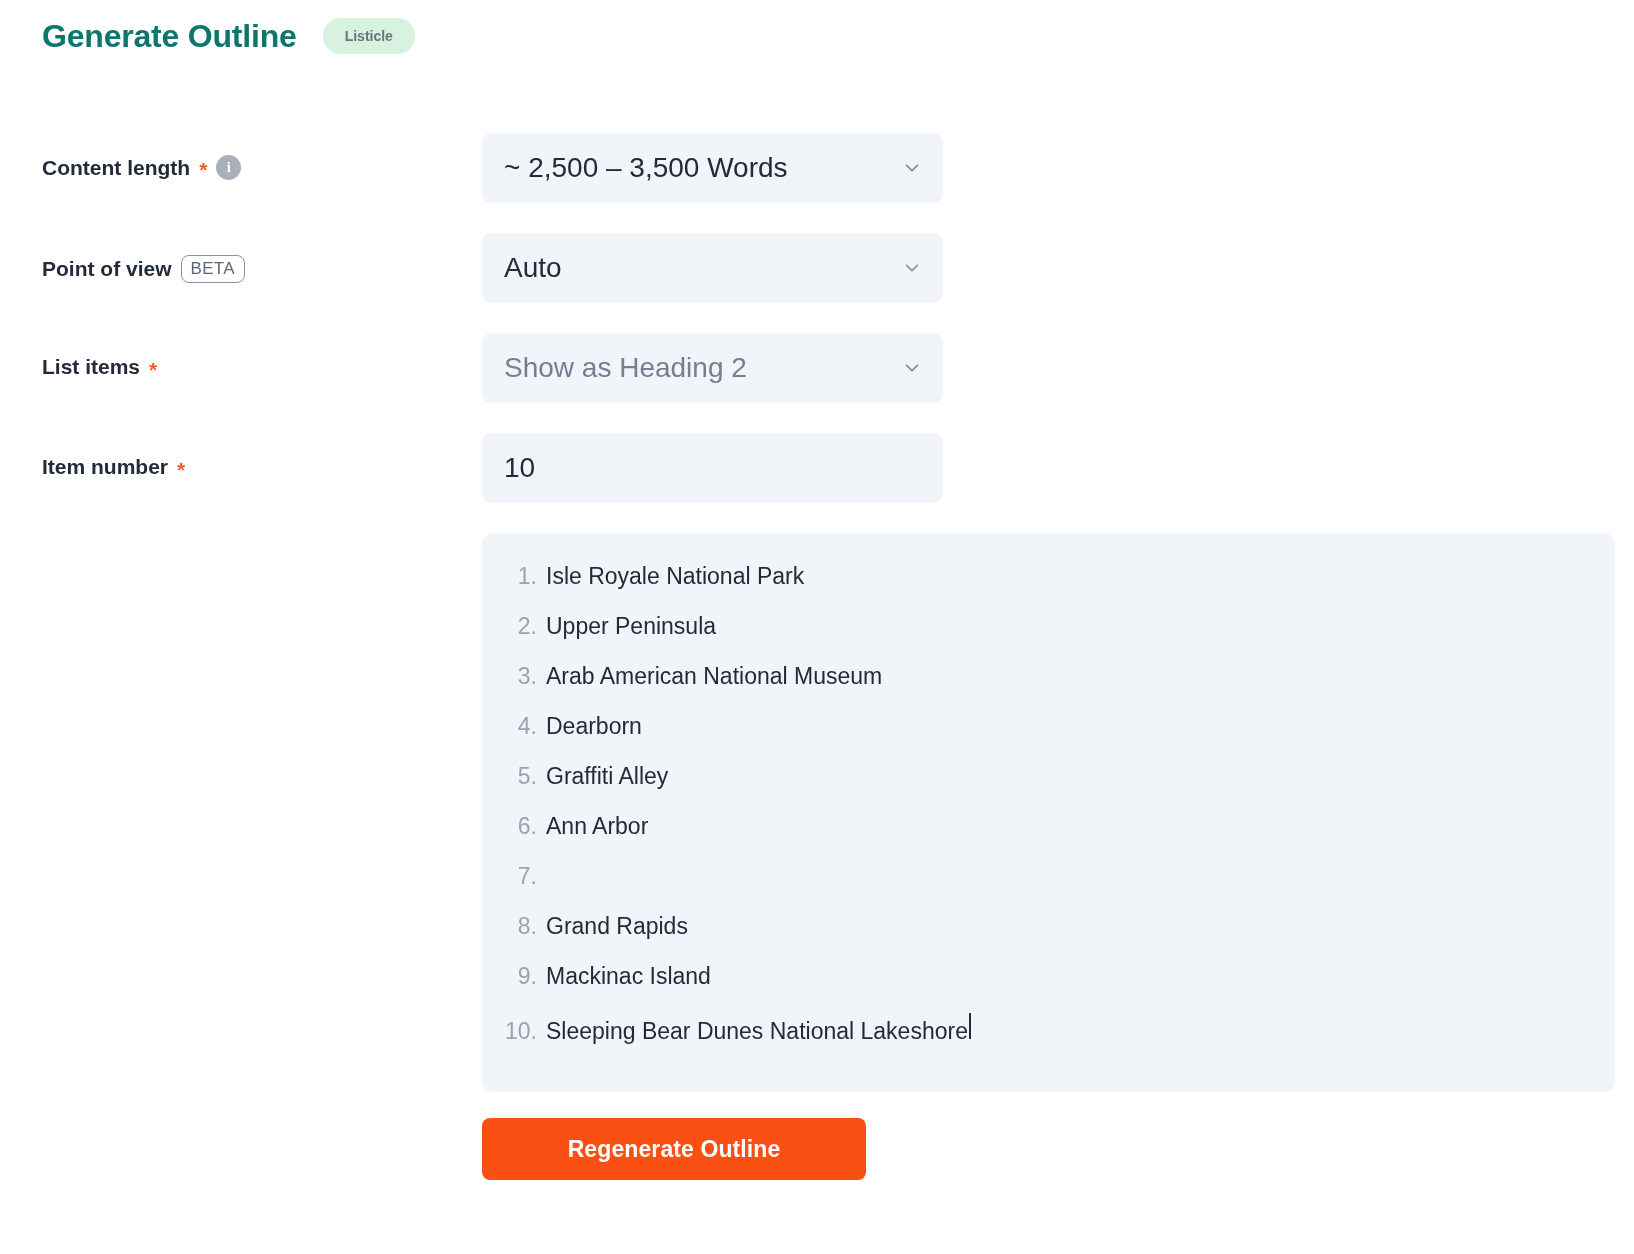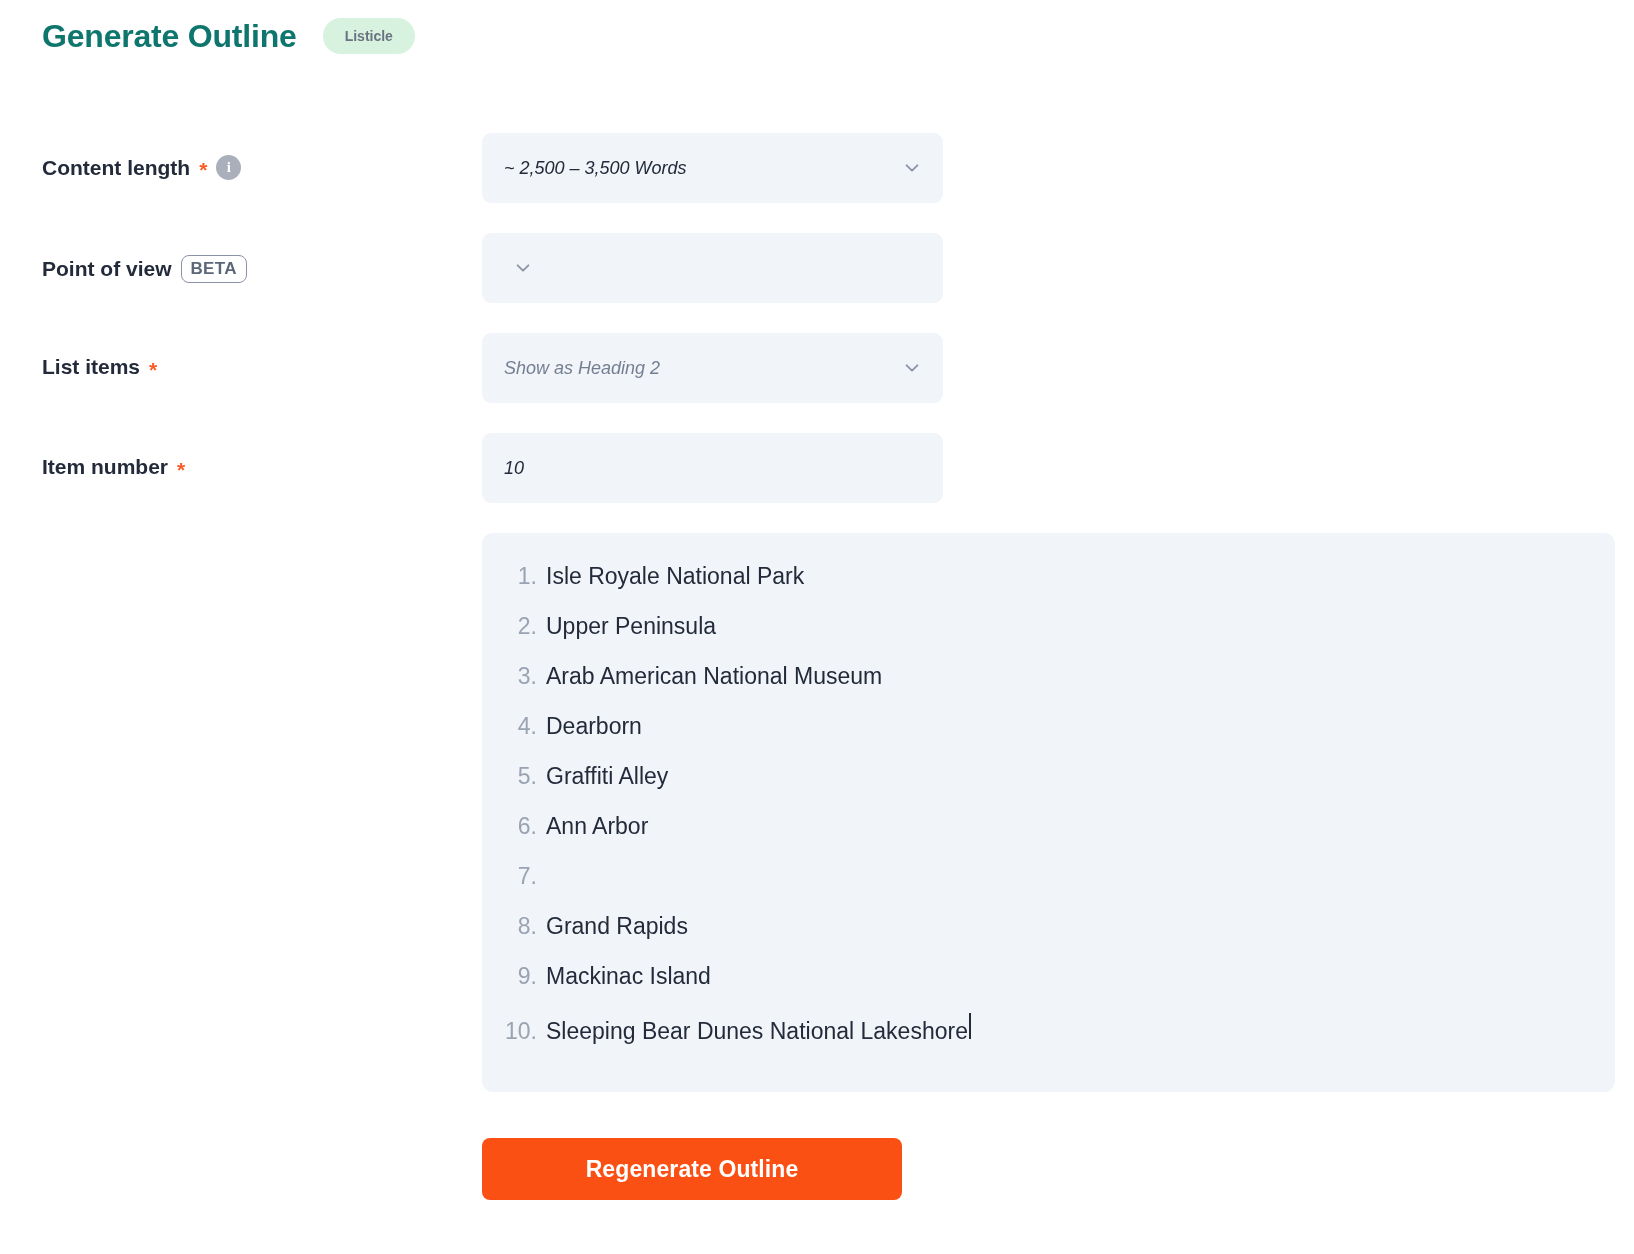--- a/index.html
+++ b/index.html
@@ -85,21 +85,21 @@
     font-size: 15px;
     font-weight: bold;
     font-family: "Liberation Serif", serif;
     line-height: 1;
   }
   .badge-beta {
     border: 1.6px solid #8a93a5;
     border-radius: 8px;
     color: #5c6679;
     font-size: 17px;
-    font-weight: bold;
+    font-weight: normal;
     padding: 3px 9px;
     line-height: 1.15;
     letter-spacing: 0.3px;
   }
 
   
   .control {
     position: absolute;
     left: 482px;
     top: 0;
@@ -107,27 +107,26 @@
     height: 70px;
     background: #f1f4f9;
     border-radius: 9px;
     display: flex;
     align-items: center;
     box-sizing: border-box;
     padding: 0 22px;
     cursor: pointer;
   }
   .control-value {
-    font-size: 18px;
+    font-size: 28px;
     color: #232b3b;
     flex: 1;
     white-space: nowrap;
     overflow: hidden;
     text-overflow: ellipsis;
-    font-style: italic;
   }
   .control-value.placeholder {
     color: #757f91;
   }
   .chevron {
     width: 18px;
     height: 18px;
     flex: 0 0 auto;
     margin-left: 10px;
   }
@@ -171,32 +170,31 @@
     background: #232b3b;
     vertical-align: -5px;
     margin-left: 1px;
   }
 
   
   .regen-button {
     position: absolute;
     left: 482px;
     top: 1118px;
-    width: 420px;
+    width: 384px;
     height: 62px;
     background: #fb5014;
     color: #ffffff;
     border: none;
     border-radius: 8px;
     font-family: "Liberation Sans", sans-serif;
     font-size: 23px;
     font-weight: bold;
     cursor: pointer;
     letter-spacing: 0.1px;
-    margin-top: 20px;
   }
 </style>
 </head>
 <body>
 
 <div class="page-header">
   <div class="page-title">Generate Outline</div>
   <div class="badge-listicle">Listicle</div>
 </div>
 
@@ -217,20 +215,21 @@
       </span>
     </div>
   </div>
 
   <div class="form-row">
     <div class="row-label">
       <span>Point of view</span>
       <span class="badge-beta">BETA</span>
     </div>
     <div class="control">
+      <span class="control-value">Auto</span>
       <span class="chevron">
         <svg viewBox="0 0 20 20" width="18" height="18">
             <path d="M4 7 L10 13 L16 7" fill="none" stroke="#8b94a6" stroke-width="2" stroke-linecap="round" stroke-linejoin="round"></path>
           </svg>
       </span>
     </div>
   </div>
 
   <div class="form-row">
     <div class="row-label">

